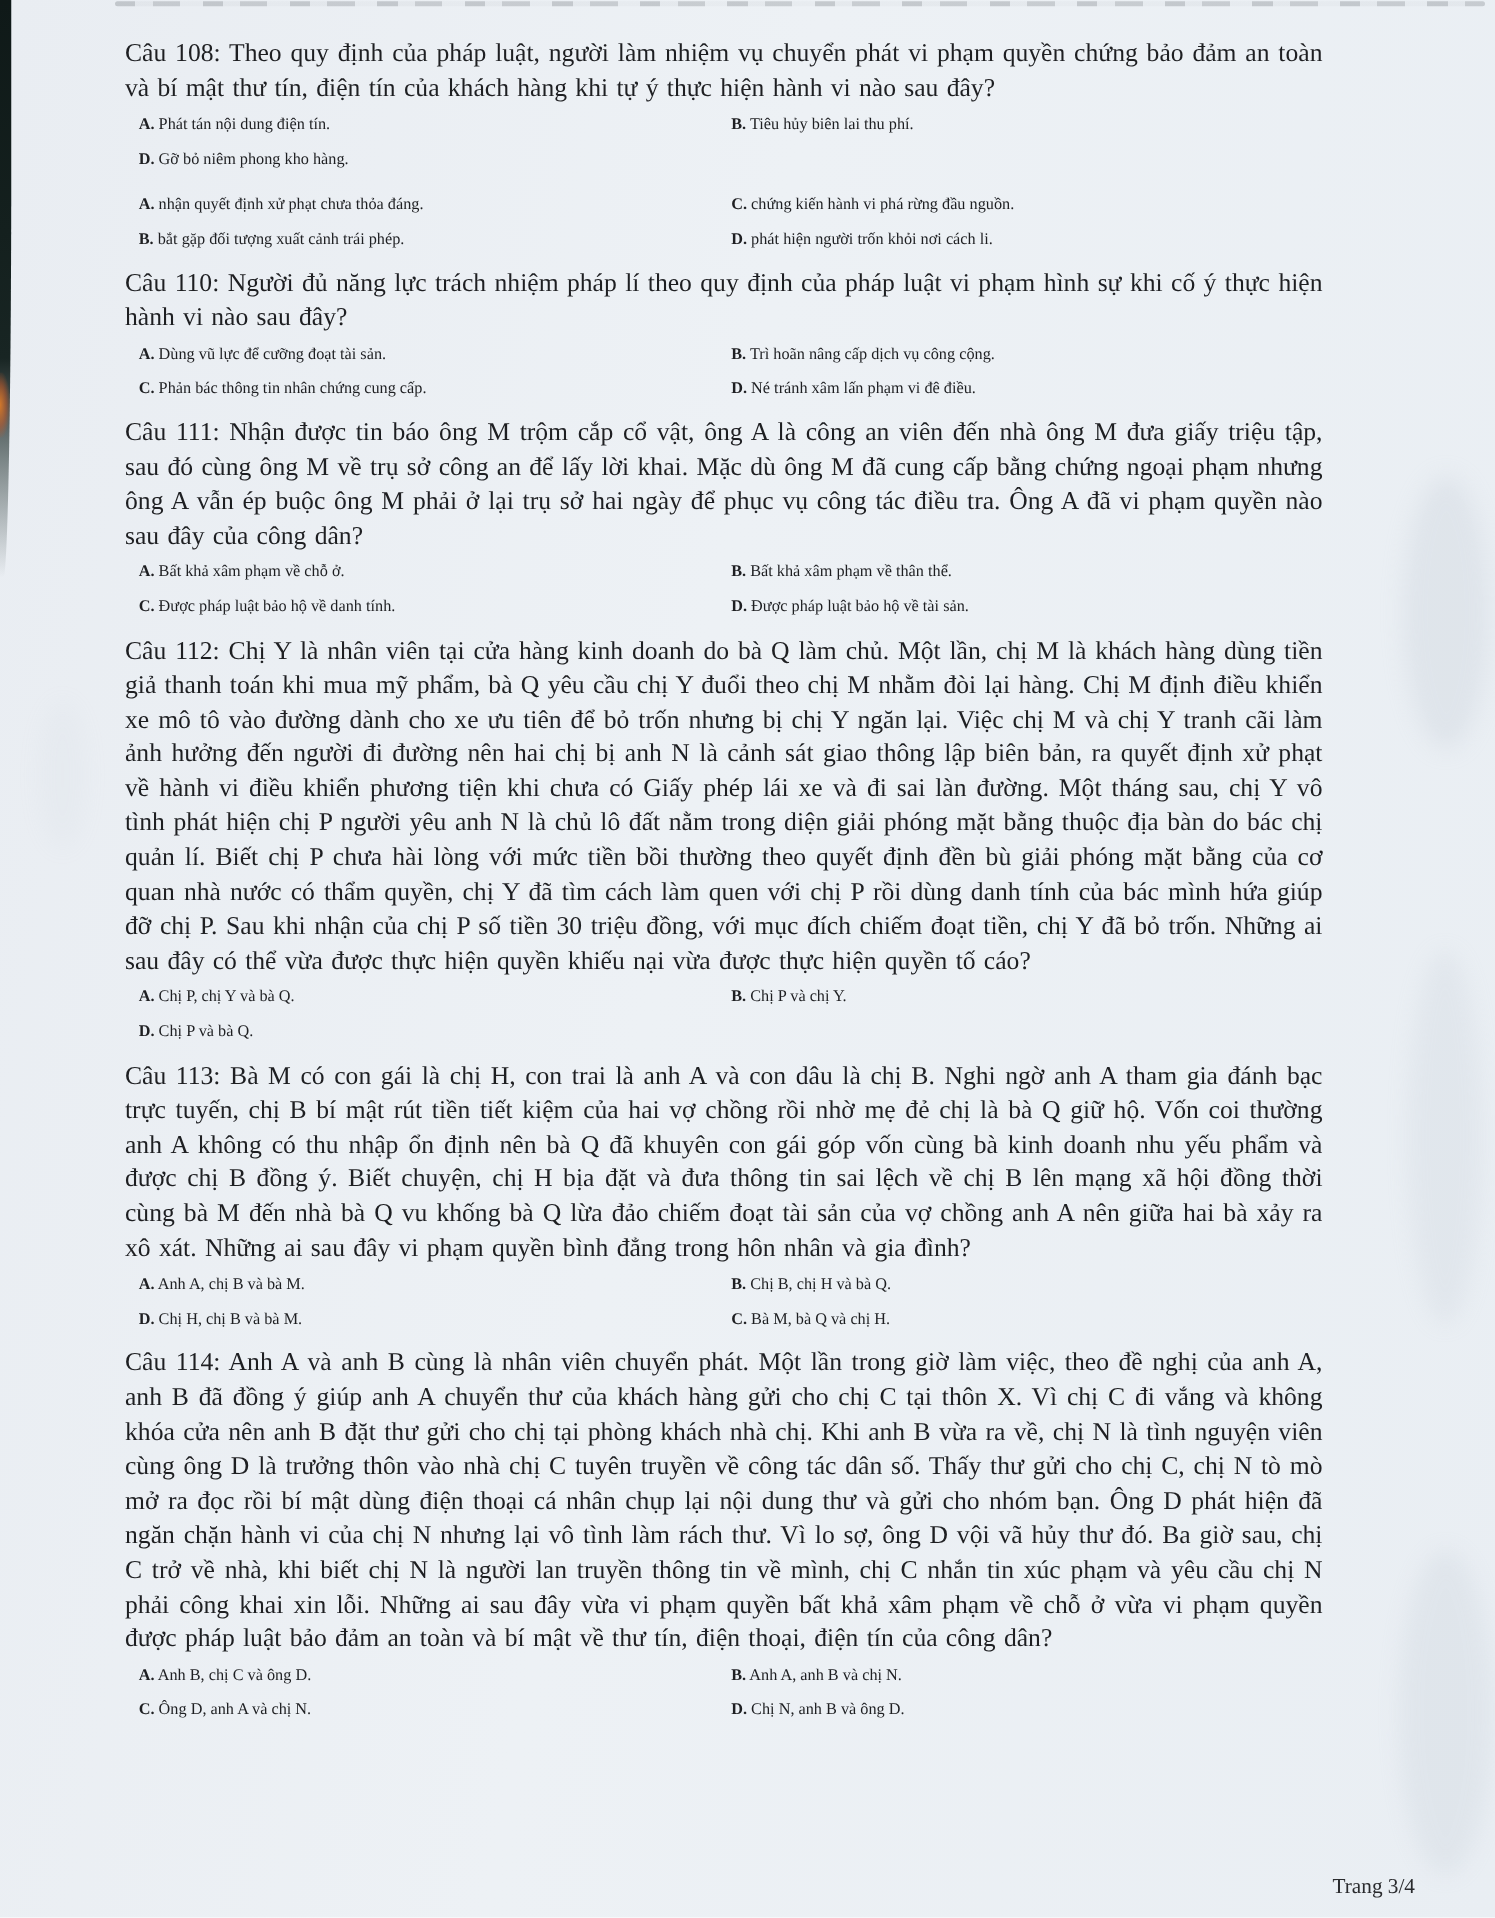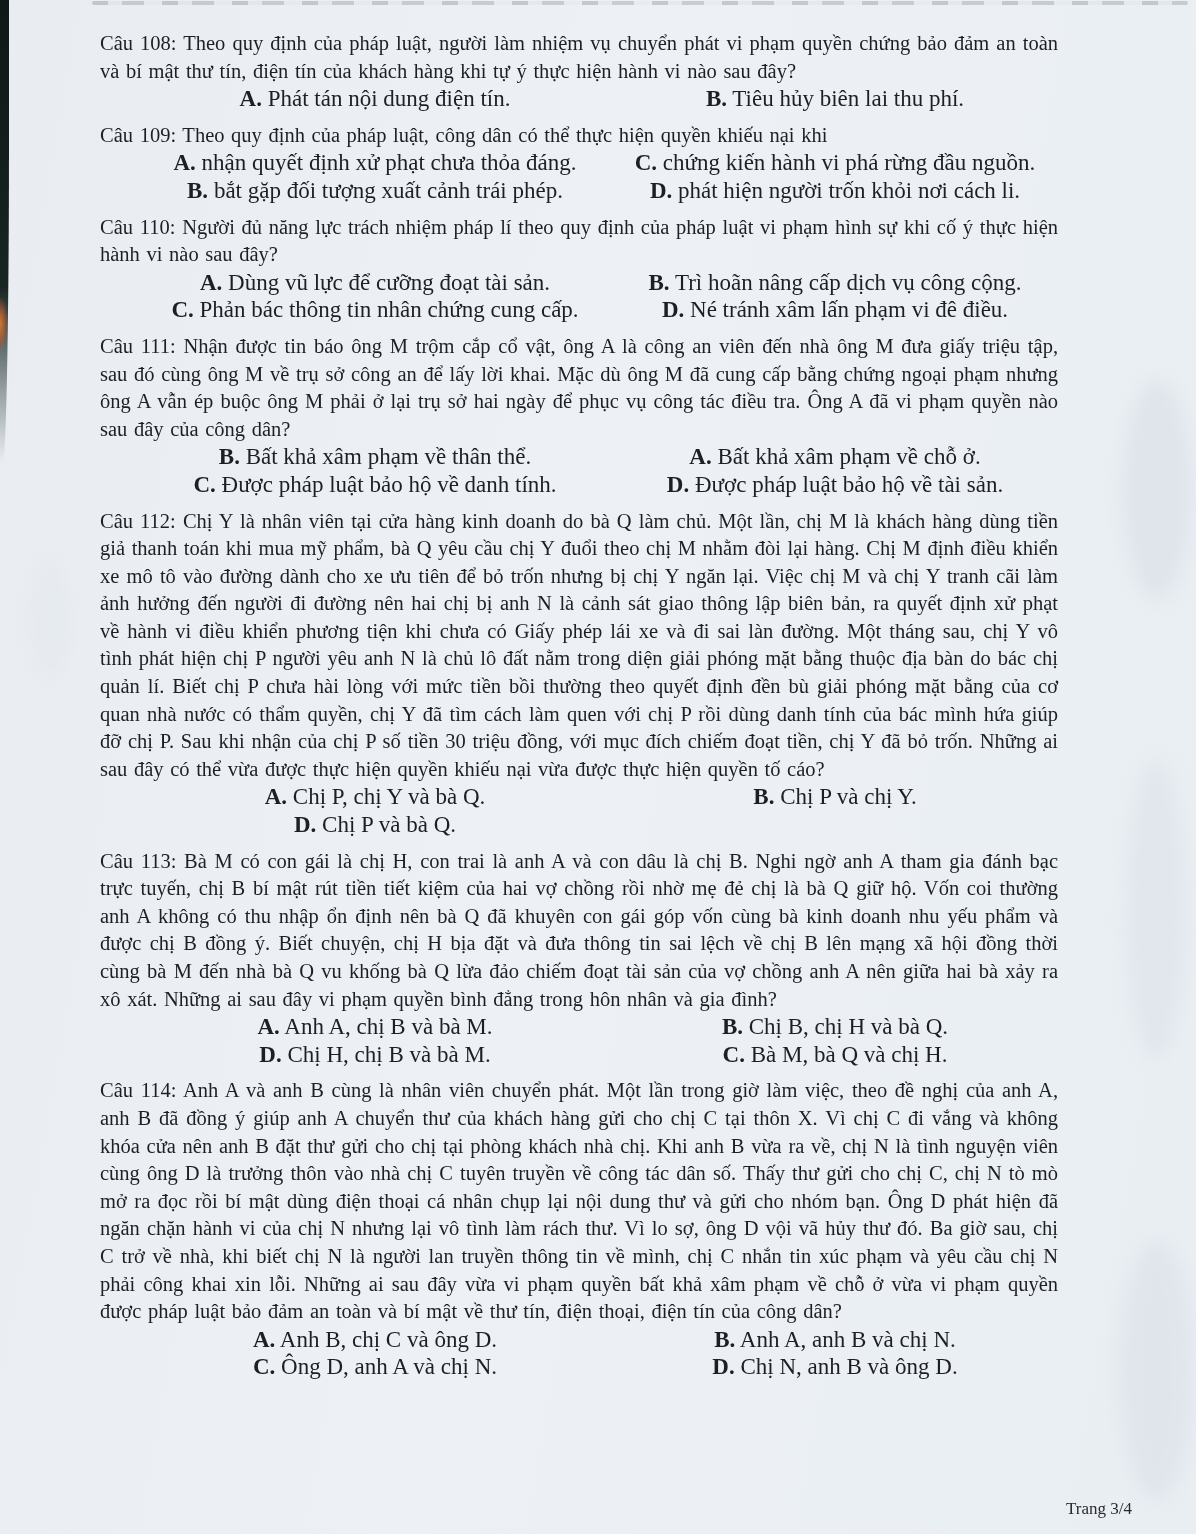--- a/index.html
+++ b/index.html
@@ -61,26 +61,25 @@
   }
   .question { margin-bottom: 9px; }
   .stem {
     font-size: 20.5px;
     line-height: 27.6px;
     text-align: justify;
     word-spacing: 1.5px;
   }
   .qlabel { font-weight: normal; }
   .options {
-    margin-left: 38px;
+    margin-left: 11px;
     display: grid;
     grid-template-columns: 474px 1fr;
-    font-size: 23px;
+    font-size: 13px;
     line-height: 27.6px;
-    text-align: center;
   }
   .opt .letter { font-weight: bold; }
   .footer {
     position: absolute;
     right: 64px; bottom: 15px;
     font-size: 17px;
     color: #2a2b2e;
   }
 </style>
 </head>
@@ -95,25 +94,25 @@
   <div class="smudge s2"></div>
   <div class="smudge s3"></div>
   <div class="smudge s4"></div>
 
   <main class="content" id="questions-container">
   <div class="question">
     <p class="stem"><b class="qlabel">Câu 108:</b> <span class="qstem">Theo quy định của pháp luật, người làm nhiệm vụ chuyển phát vi phạm quyền chứng bảo đảm an toàn và bí mật thư tín, điện tín của khách hàng khi tự ý thực hiện hành vi nào sau đây?</span></p>
     <div class="options">
       <div class="opt"><b class="letter">A.</b> <span class="otext">Phát tán nội dung điện tín.</span></div>
       <div class="opt"><b class="letter">B.</b> <span class="otext">Tiêu hủy biên lai thu phí.</span></div>
+      <div class="opt"><b class="letter">D.</b> <span class="otext">Gỡ bỏ niêm phong kho hàng.</span></div>
     </div>
   </div>
 
   <div class="question">
-    <p class="stem"><b class="qlabel">Câu 109:</b> <span class="qstem">Theo quy định của pháp luật, công dân có thể thực hiện quyền khiếu nại khi</span></p>
     <div class="options">
       <div class="opt"><b class="letter">A.</b> <span class="otext">nhận quyết định xử phạt chưa thỏa đáng.</span></div>
       <div class="opt"><b class="letter">C.</b> <span class="otext">chứng kiến hành vi phá rừng đầu nguồn.</span></div>
       <div class="opt"><b class="letter">B.</b> <span class="otext">bắt gặp đối tượng xuất cảnh trái phép.</span></div>
       <div class="opt"><b class="letter">D.</b> <span class="otext">phát hiện người trốn khỏi nơi cách li.</span></div>
     </div>
   </div>
 
   <div class="question">
     <p class="stem"><b class="qlabel">Câu 110:</b> <span class="qstem">Người đủ năng lực trách nhiệm pháp lí theo quy định của pháp luật vi phạm hình sự khi cố ý thực hiện hành vi nào sau đây?</span></p>
@@ -121,22 +120,22 @@
       <div class="opt"><b class="letter">A.</b> <span class="otext">Dùng vũ lực để cưỡng đoạt tài sản.</span></div>
       <div class="opt"><b class="letter">B.</b> <span class="otext">Trì hoãn nâng cấp dịch vụ công cộng.</span></div>
       <div class="opt"><b class="letter">C.</b> <span class="otext">Phản bác thông tin nhân chứng cung cấp.</span></div>
       <div class="opt"><b class="letter">D.</b> <span class="otext">Né tránh xâm lấn phạm vi đê điều.</span></div>
     </div>
   </div>
 
   <div class="question">
     <p class="stem"><b class="qlabel">Câu 111:</b> <span class="qstem">Nhận được tin báo ông M trộm cắp cổ vật, ông A là công an viên đến nhà ông M đưa giấy triệu tập, sau đó cùng ông M về trụ sở công an để lấy lời khai. Mặc dù ông M đã cung cấp bằng chứng ngoại phạm nhưng ông A vẫn ép buộc ông M phải ở lại trụ sở hai ngày để phục vụ công tác điều tra. Ông A đã vi phạm quyền nào sau đây của công dân?</span></p>
     <div class="options">
+      <div class="opt"><b class="letter">A.</b> <span class="otext">Bất khả xâm phạm về chỗ ở.</span></div>
       <div class="opt"><b class="letter">B.</b> <span class="otext">Bất khả xâm phạm về thân thể.</span></div>
-      <div class="opt"><b class="letter">A.</b> <span class="otext">Bất khả xâm phạm về chỗ ở.</span></div>
       <div class="opt"><b class="letter">C.</b> <span class="otext">Được pháp luật bảo hộ về danh tính.</span></div>
       <div class="opt"><b class="letter">D.</b> <span class="otext">Được pháp luật bảo hộ về tài sản.</span></div>
     </div>
   </div>
 
   <div class="question">
     <p class="stem"><b class="qlabel">Câu 112:</b> <span class="qstem">Chị Y là nhân viên tại cửa hàng kinh doanh do bà Q làm chủ. Một lần, chị M là khách hàng dùng tiền giả thanh toán khi mua mỹ phẩm, bà Q yêu cầu chị Y đuổi theo chị M nhằm đòi lại hàng. Chị M định điều khiển xe mô tô vào đường dành cho xe ưu tiên để bỏ trốn nhưng bị chị Y ngăn lại. Việc chị M và chị Y tranh cãi làm ảnh hưởng đến người đi đường nên hai chị bị anh N là cảnh sát giao thông lập biên bản, ra quyết định xử phạt về hành vi điều khiển phương tiện khi chưa có Giấy phép lái xe và đi sai làn đường. Một tháng sau, chị Y vô tình phát hiện chị P người yêu anh N là chủ lô đất nằm trong diện giải phóng mặt bằng thuộc địa bàn do bác chị quản lí. Biết chị P chưa hài lòng với mức tiền bồi thường theo quyết định đền bù giải phóng mặt bằng của cơ quan nhà nước có thẩm quyền, chị Y đã tìm cách làm quen với chị P rồi dùng danh tính của bác mình hứa giúp đỡ chị P. Sau khi nhận của chị P số tiền 30 triệu đồng, với mục đích chiếm đoạt tiền, chị Y đã bỏ trốn. Những ai sau đây có thể vừa được thực hiện quyền khiếu nại vừa được thực hiện quyền tố cáo?</span></p>
     <div class="options">
       <div class="opt"><b class="letter">A.</b> <span class="otext">Chị P, chị Y và bà Q.</span></div>
       <div class="opt"><b class="letter">B.</b> <span class="otext">Chị P và chị Y.</span></div>

